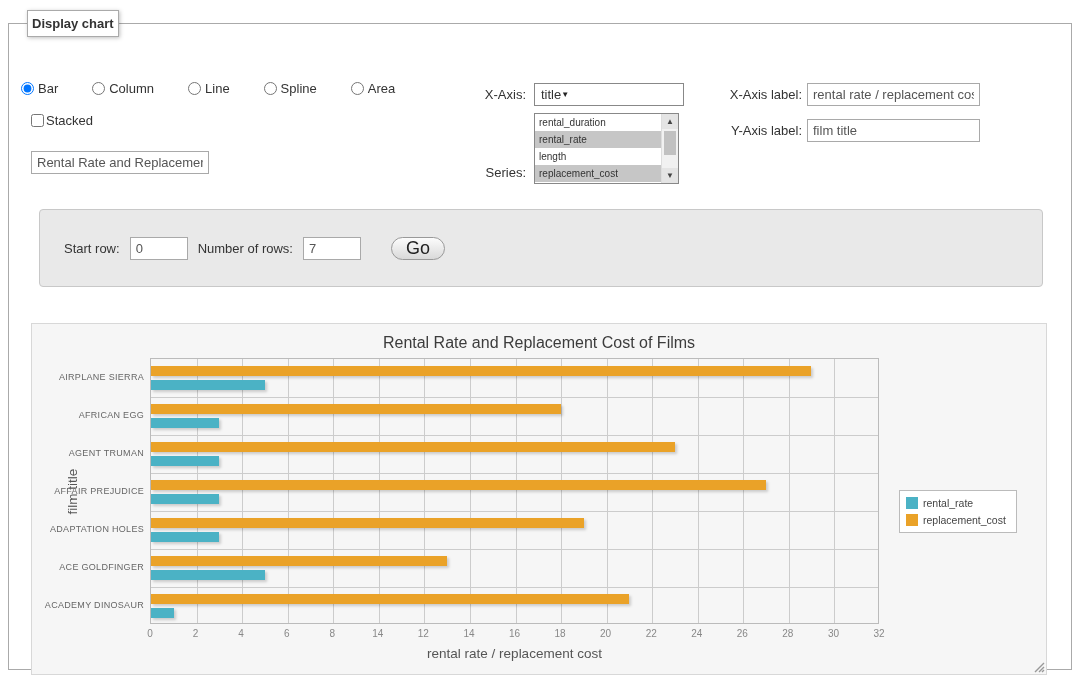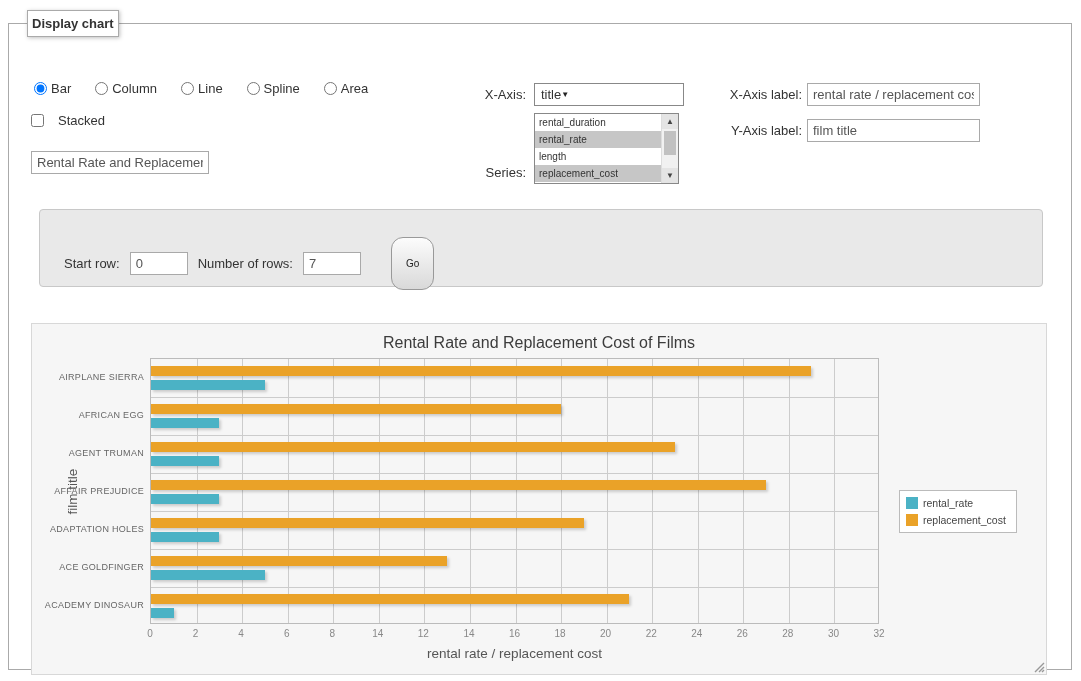--- a/index.html
+++ b/index.html
@@ -2,23 +2,23 @@
 <html><head>
 <meta charset="utf-8">
 <style>
   * { box-sizing: border-box; margin: 0; padding: 0; }
   html, body { width: 1081px; height: 681px; background: #fff; font-family: "Liberation Sans", sans-serif; font-size: 13px; color: #333; }
   body { position: relative; }
 
   fieldset.main { position: absolute; left: 8px; top: 10px; width: 1064px; height: 660px; border: 1px solid #aaa; background: #fff; }
   legend.main-legend { margin-left: 18px; padding: 5px 4px; border: 1px solid #aaa; background: #fff; font-weight: bold; font-size: 13px; color: #333; box-shadow: 1px 1px 4px rgba(0,0,0,0.25); }
 
-  .radio-group { position: absolute; left: 25px; top: 44px; display: flex; gap: 24px; align-items: flex-start; }
+  .radio-group { position: absolute; left: 12px; top: 44px; display: flex; gap: 34px; align-items: flex-start; }
   .radio-item { display: flex; align-items: center; gap: 4px; color: #333; cursor: pointer; }
-  .stacked-row { position: absolute; left: 22px; top: 76px; display: flex; align-items: center; gap: 14px; cursor: pointer; }
+  .stacked-row { position: absolute; left: 22px; top: 76px; display: flex; align-items: center; gap: 2px; cursor: pointer; }
 
   .txt { height: 23px; border: 1px solid #a9a9a9; background: #fff; padding: 1px 5px; font-family: "Liberation Sans", sans-serif; font-size: 13px; color: #555; }
   .title-input { position: absolute; left: 22px; top: 114px; width: 178px; }
   .small { width: 58px; }
   .ax-input { width: 173px; }
 
   .row { display: flex; align-items: center; position: absolute; }
   .flabel { width: 97px; text-align: right; margin-right: 8px; color: #333; }
   .flabel2 { width: 153px; text-align: right; margin-right: 5px; color: #333; }
   .xaxis-row { left: 420px; top: 46px; }
@@ -34,21 +34,21 @@
   .lb-options { position: absolute; top: 0; left: 0; right: 17px; bottom: 0; overflow: hidden; }
   .lb-option { height: 17px; line-height: 17px; padding: 0 4px; font-size: 10px; color: #333; white-space: nowrap; }
   .lb-option.selected { background: #c6c6c6; }
   .lb-scroll { position: absolute; top: 0; right: 0; width: 17px; height: 100%; background: #f1f1f1; border-left: 1px solid #ddd; }
   .lb-btn { height: 15px; display: flex; align-items: center; justify-content: center; font-size: 8px; color: #444; background: #e4e4e4; }
   .lb-btn-down { position: absolute; bottom: 0; left: 0; right: 0; }
   .lb-thumb { position: absolute; top: 17px; left: 2px; right: 2px; height: 24px; background: #c1c1c1; }
 
   .rows-panel { position: absolute; left: 30px; top: 172px; width: 1004px; height: 78px; background: #e9e9e9; border: 1px solid #c8c8c8; border-radius: 4px; }
   .rows-inner { display: flex; align-items: center; gap: 10px; padding: 27px 0 0 24px; color: #333; }
-  .go-btn { margin-left: 20px; padding: 20px 14px; border: 1px solid #999; border-radius: 12px; background: linear-gradient(#fcfcfc, #d9d9d9); font-family: "Liberation Sans", sans-serif; font-size: 10px; color: #222; cursor: pointer; }
+  .go-btn { margin-left: 20px; padding: 0 14px; border: 1px solid #999; border-radius: 12px; background: linear-gradient(#fcfcfc, #d9d9d9); font-family: "Liberation Sans", sans-serif; font-size: 18px; color: #222; cursor: pointer; }
 
   .chart-panel { position: absolute; left: 22px; top: 286px; width: 1016px; height: 352px; background: #f6f6f6; border: 1px solid #d8d8d8; }
   .chart-title { position: absolute; top: 10px; left: 0; width: 100%; text-align: center; font-size: 16px; color: #3c3c3c; }
   .plot { position: absolute; left: 118px; top: 34px; width: 729px; height: 266px; border: 1px solid #bbb; }
   .vgrid { position: absolute; top: 0; bottom: 0; width: 1px; background: #ccc; }
   .hgrid { position: absolute; left: 0; right: 0; height: 1px; background: #ccc; }
   .bar { position: absolute; left: 0; height: 10px; box-shadow: 2px 2px 3px rgba(0,0,0,0.18); }
   .cat-labels { position: absolute; left: 0; top: 34px; width: 112px; height: 266px; display: flex; flex-direction: column; }
   .cat-label { height: 38px; display: flex; align-items: center; justify-content: flex-end; font-size: 9px; color: #666; letter-spacing: 0.3px; }
   .xticks { position: absolute; left: 118px; top: 304px; width: 729px; height: 14px; }

